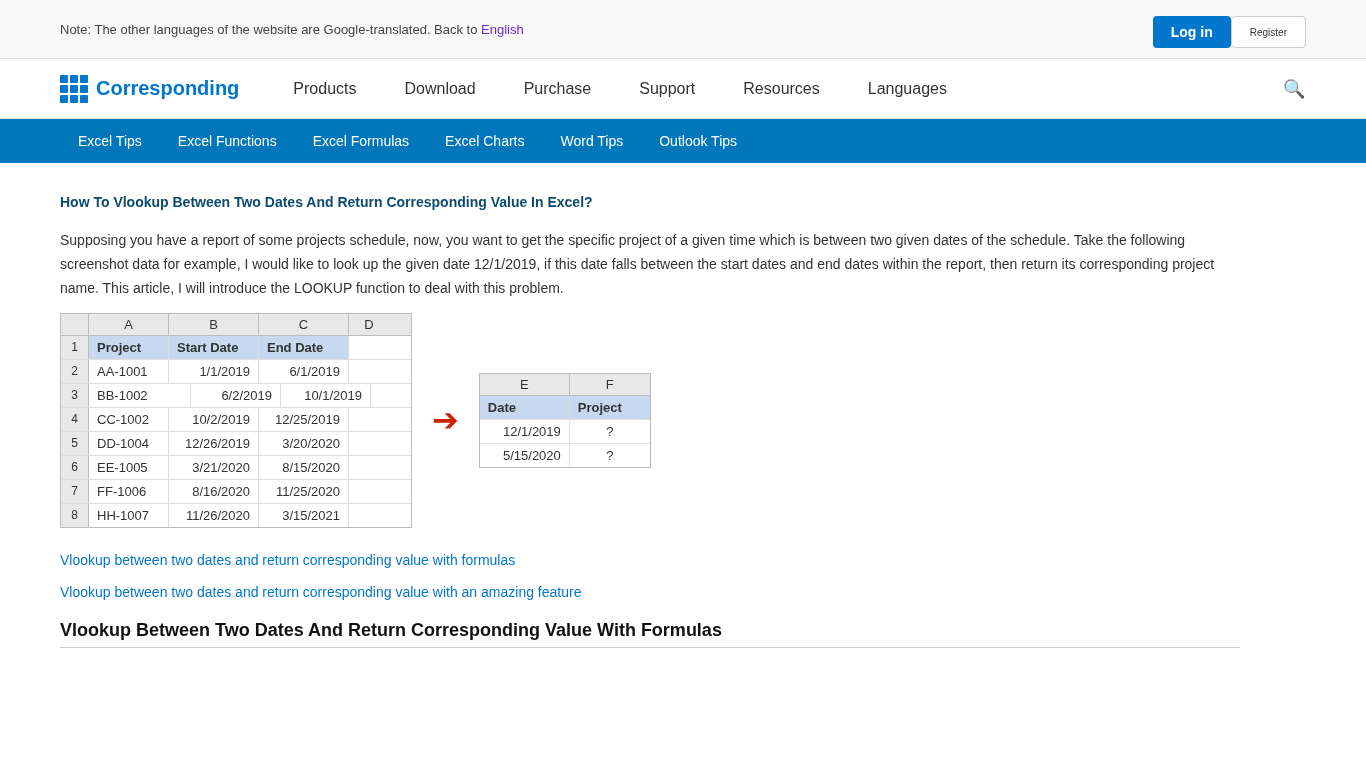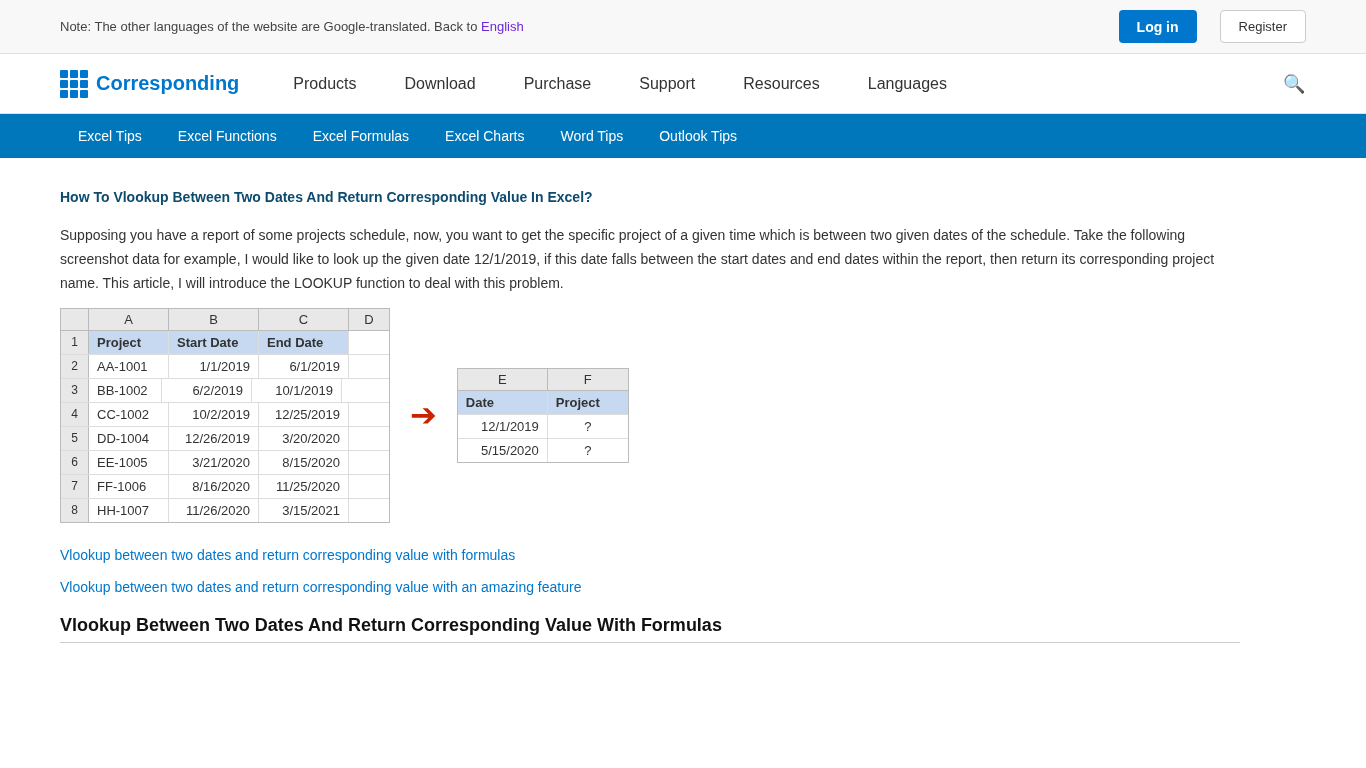--- a/index.html
+++ b/index.html
@@ -11,39 +11,39 @@
       border-bottom: 1px solid #e0e0e0;
       padding: 10px 60px;
       font-size: 13px;
       color: #444;
       display: flex;
       align-items: center;
       justify-content: space-between;
     }
     .notification-bar .note-text { flex: 1; }
     .notification-bar a { color: #6d28d9; text-decoration: none; text-align: center; }
-    .notification-bar .auth-buttons { display: flex; gap: 23px; }
+    .notification-bar .auth-buttons { display: flex; gap: 0; margin-top: 6px; }
     .btn-login {
       background: #0077cc;
       color: #fff;
       border: none;
       padding: 8px 18px;
       border-radius: 4px;
       cursor: pointer;
       font-size: 14px;
       font-weight: bold;
     }
     .btn-register {
       background: #fff;
       color: #333;
       border: 1px solid #ccc;
       padding: 8px 18px;
       border-radius: 4px;
       cursor: pointer;
-      font-size: 13px;
+      font-size: 10px;
     }
 
     
     .main-nav {
       display: flex;
       align-items: center;
       padding: 0 60px;
       border-bottom: 1px solid #e0e0e0;
       background: #fff;
       height: 60px;
@@ -286,21 +286,21 @@
 
       <div class="ss-row">
         <div class="ss-row-num">2</div>
         <div class="ss-cell" style="width:80px">AA-1001</div>
         <div class="ss-cell ss-date-right" style="width:90px">1/1/2019</div>
         <div class="ss-cell ss-date-right" style="width:90px">6/1/2019</div>
         <div class="ss-cell" style="width:40px; border-right:none;"></div>
       </div>
       <div class="ss-row">
         <div class="ss-row-num">3</div>
-        <div class="ss-cell" style="width:73px">BB-1002</div>
+        <div class="ss-cell" style="width:102px">BB-1002</div>
         <div class="ss-cell ss-date-right" style="width:90px">6/2/2019</div>
         <div class="ss-cell ss-date-right" style="width:90px">10/1/2019</div>
         <div class="ss-cell" style="width:40px; border-right:none;"></div>
       </div>
       <div class="ss-row">
         <div class="ss-row-num">4</div>
         <div class="ss-cell" style="width:80px">CC-1002</div>
         <div class="ss-cell ss-date-right" style="width:90px">10/2/2019</div>
         <div class="ss-cell ss-date-right" style="width:90px">12/25/2019</div>
         <div class="ss-cell" style="width:40px; border-right:none;"></div>

